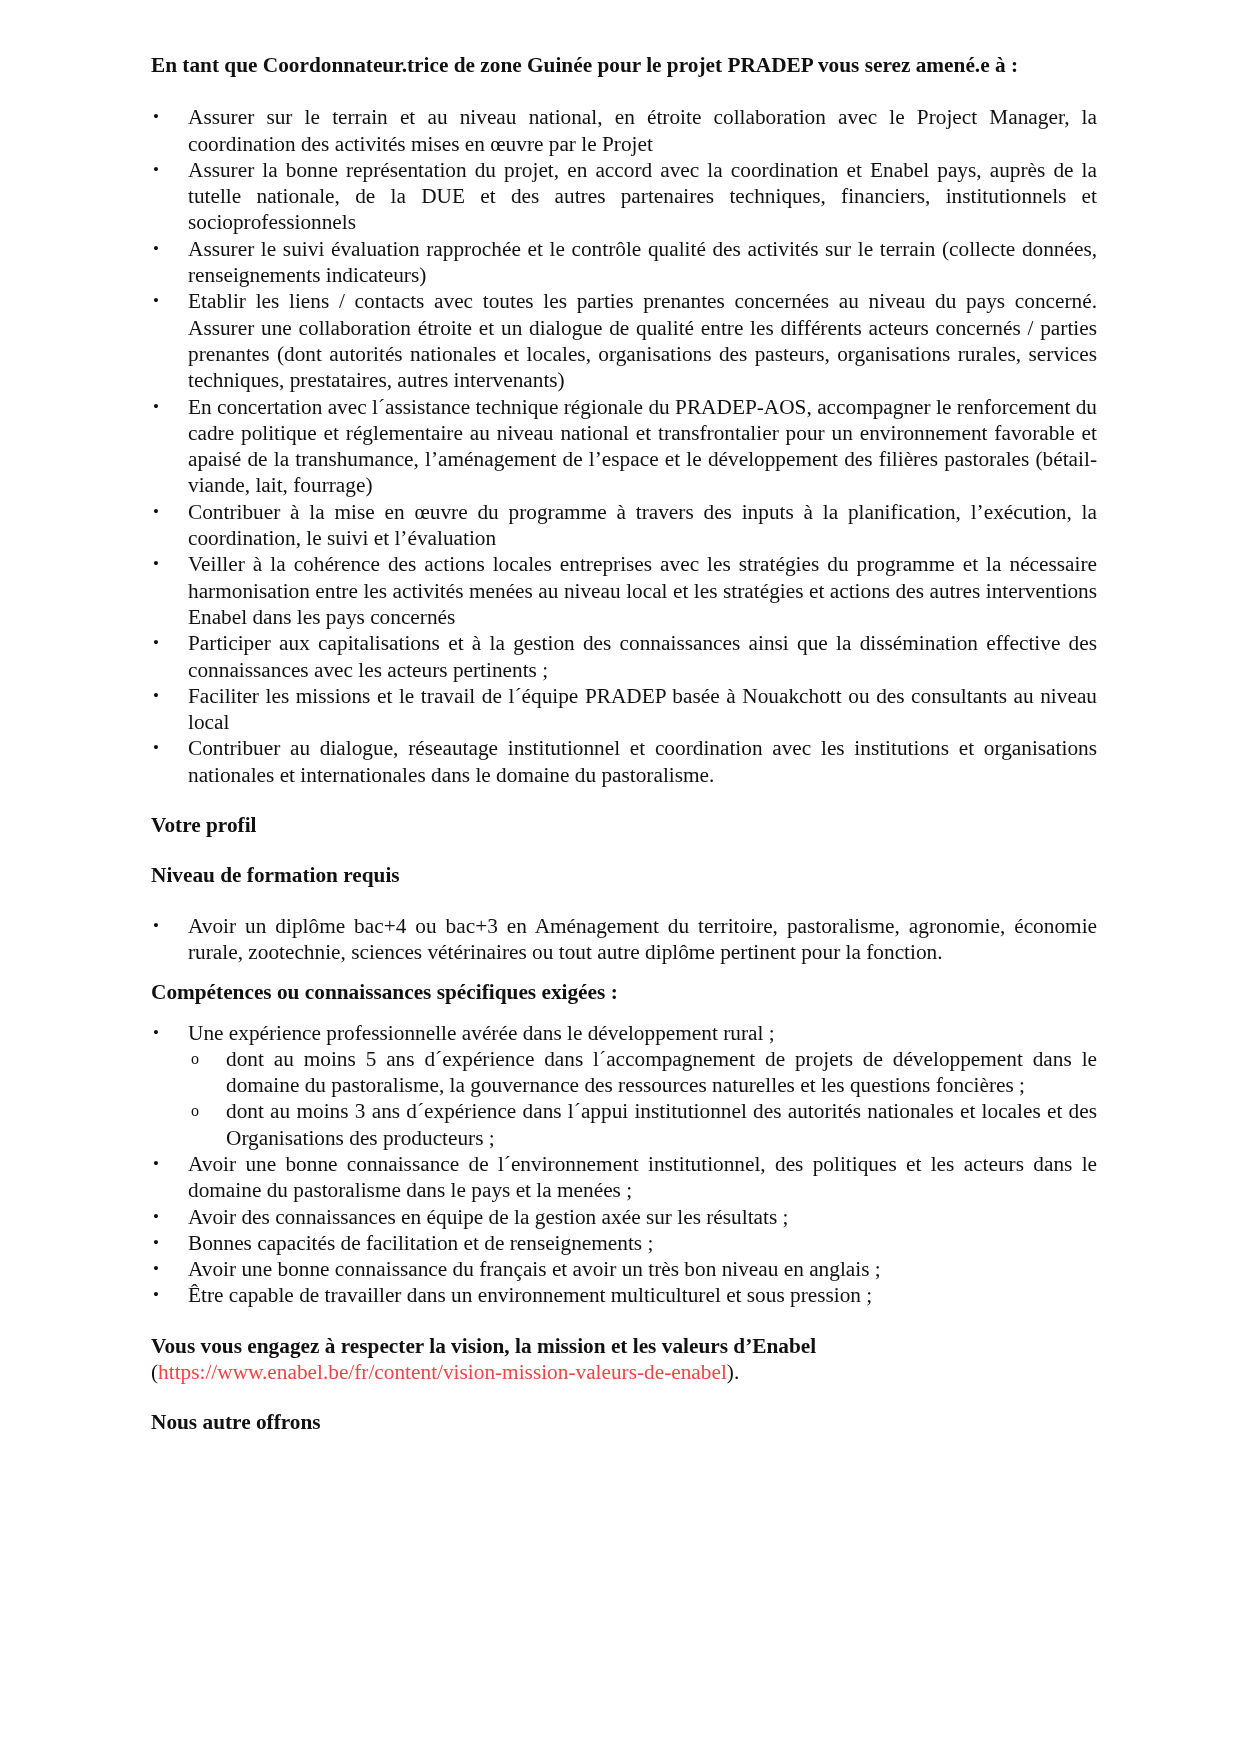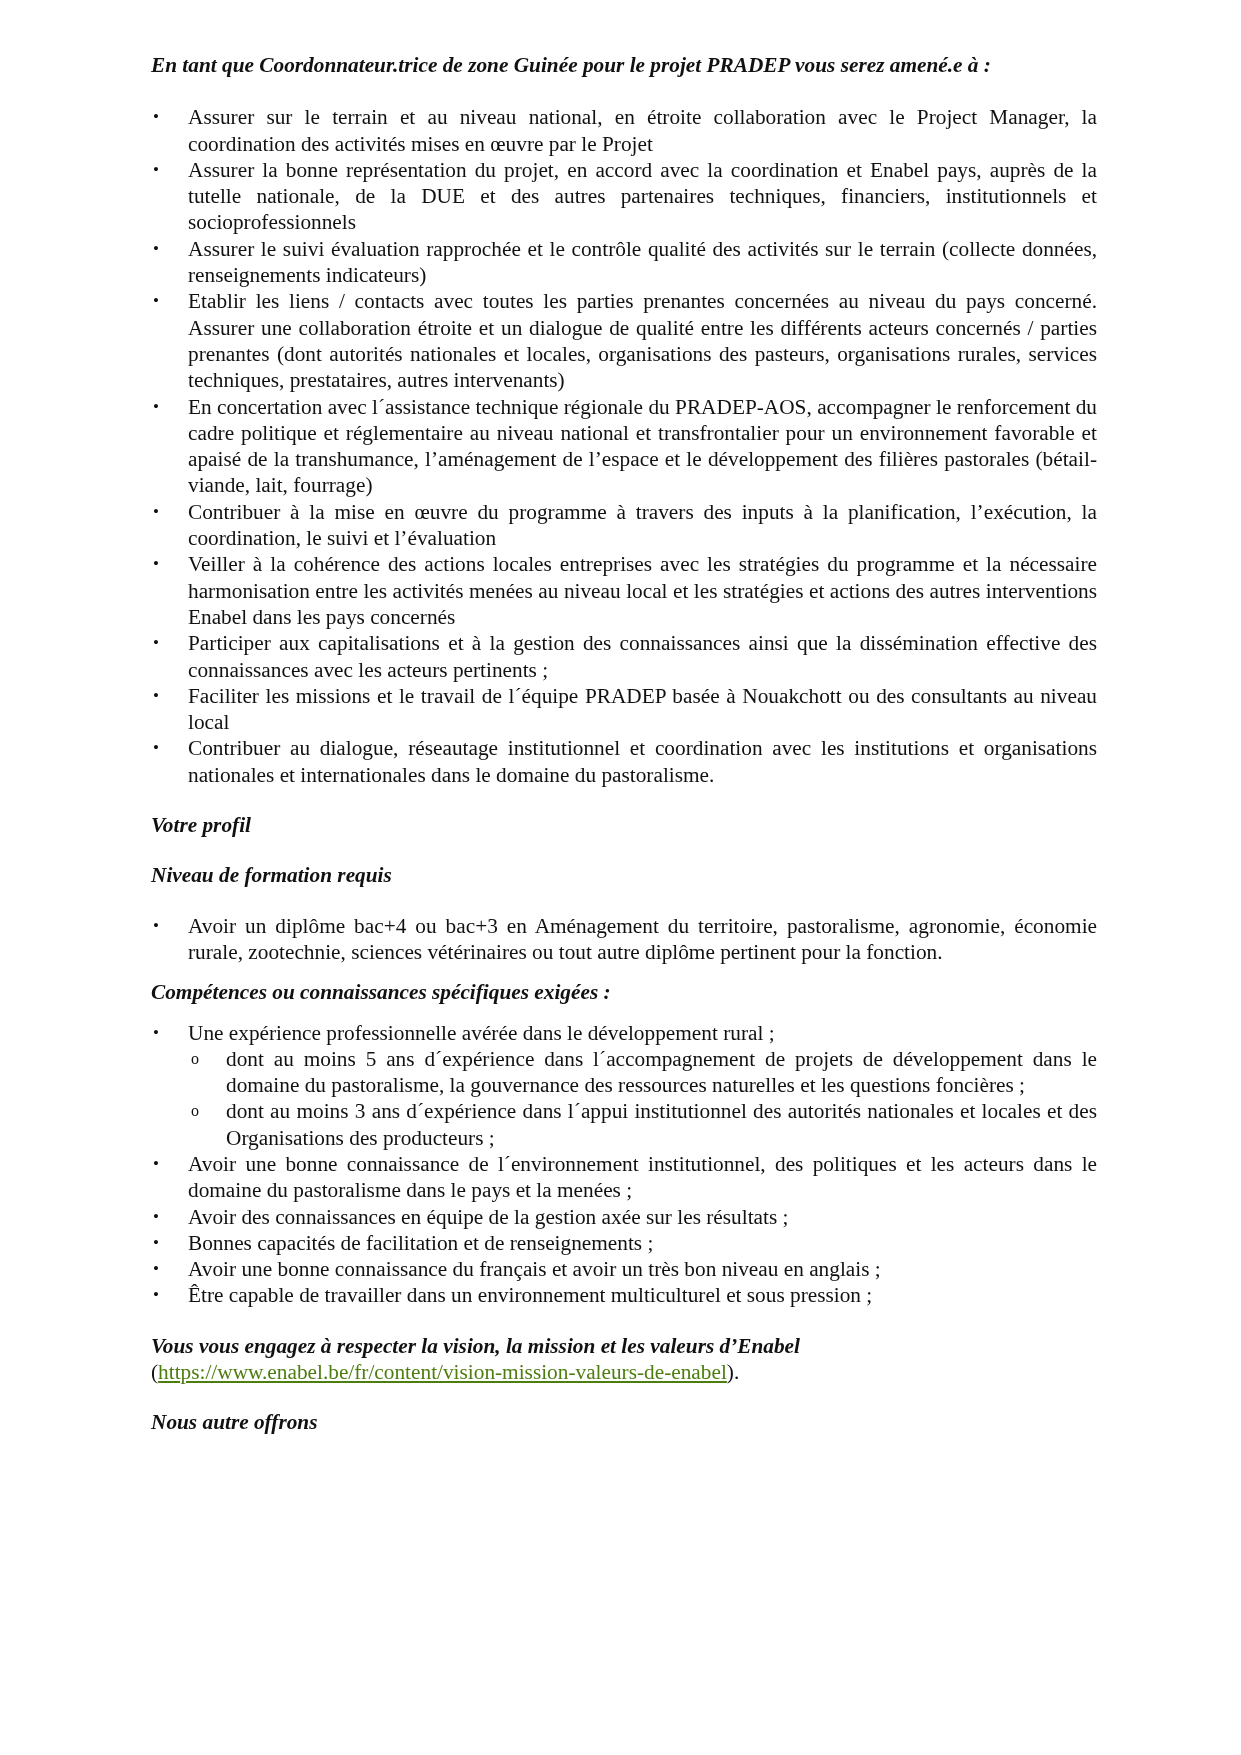--- a/index.html
+++ b/index.html
@@ -7,21 +7,21 @@
     .page {
       position: absolute;
       left: 151px;
       top: 52px;
       width: 946px;
       font-family: "Liberation Serif", "DejaVu Serif", serif;
       font-size: 21.3px;
       line-height: 26.3px;
       color: #111111;
     }
-    .h { font-weight: bold; margin: 0; text-align: justify; font-style: italic; }
+    .h { font-weight: bold; margin: 0; text-align: justify; }
     .h.lead { text-align: justify; }
     p { margin: 0; }
     ul.bul { list-style: none; margin: 0; padding: 0; }
     ul.bul > li {
       position: relative;
       padding-left: 37px;
       text-align: justify;
     }
     ul.bul > li > .bullet {
       position: absolute;
@@ -40,21 +40,21 @@
     }
     ul.sub > li > .bullet {
       position: absolute;
       left: 40px;
       top: 0;
       font-size: 16px;
     }
     .gap-title { height: 26px; }
     .gap-sec { height: 24px; }
     .gap-sm { height: 14px; }
-    a.link { color: #4d7c0f; text-decoration: underline; }
+    a.link { color: #ef4444; }
   </style>
 </head>
 <body>
 
 <div class="page">
 
   <p class="h lead">En tant que Coordonnateur.trice de zone Guinée pour le projet PRADEP vous serez amené.e à :</p>
   <div class="gap-title"></div>
 
   <ul class="bul">

